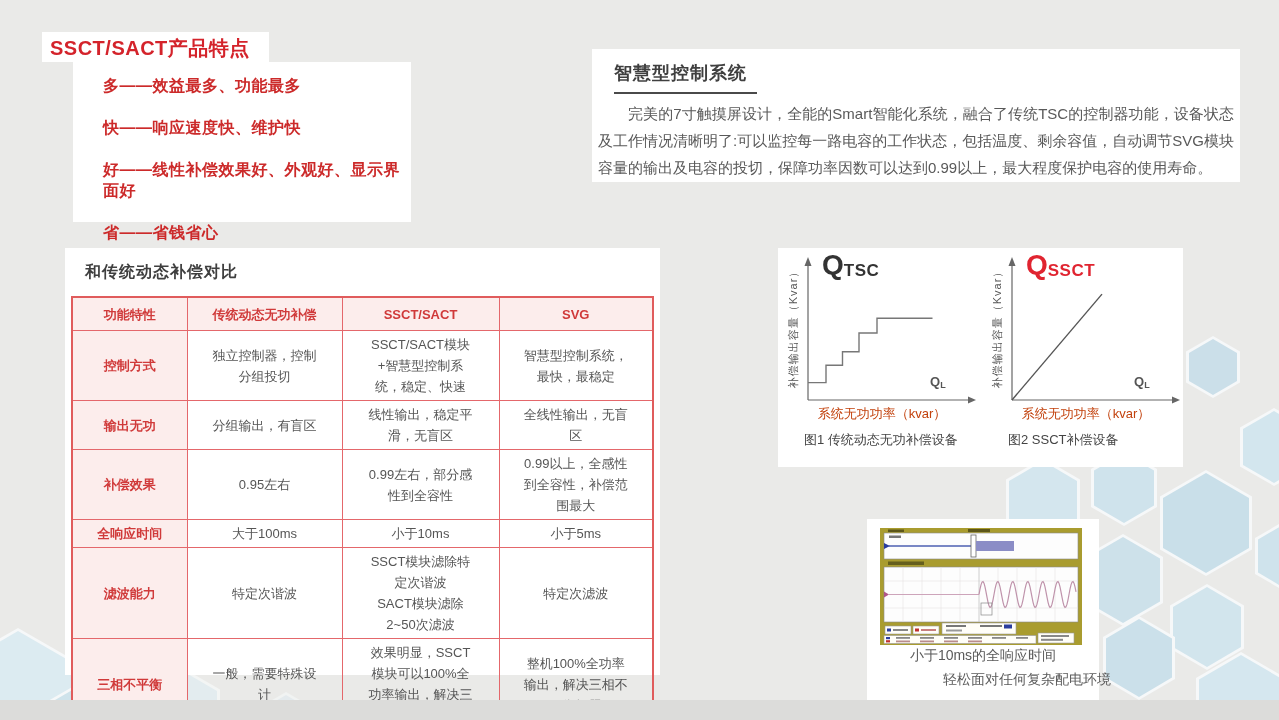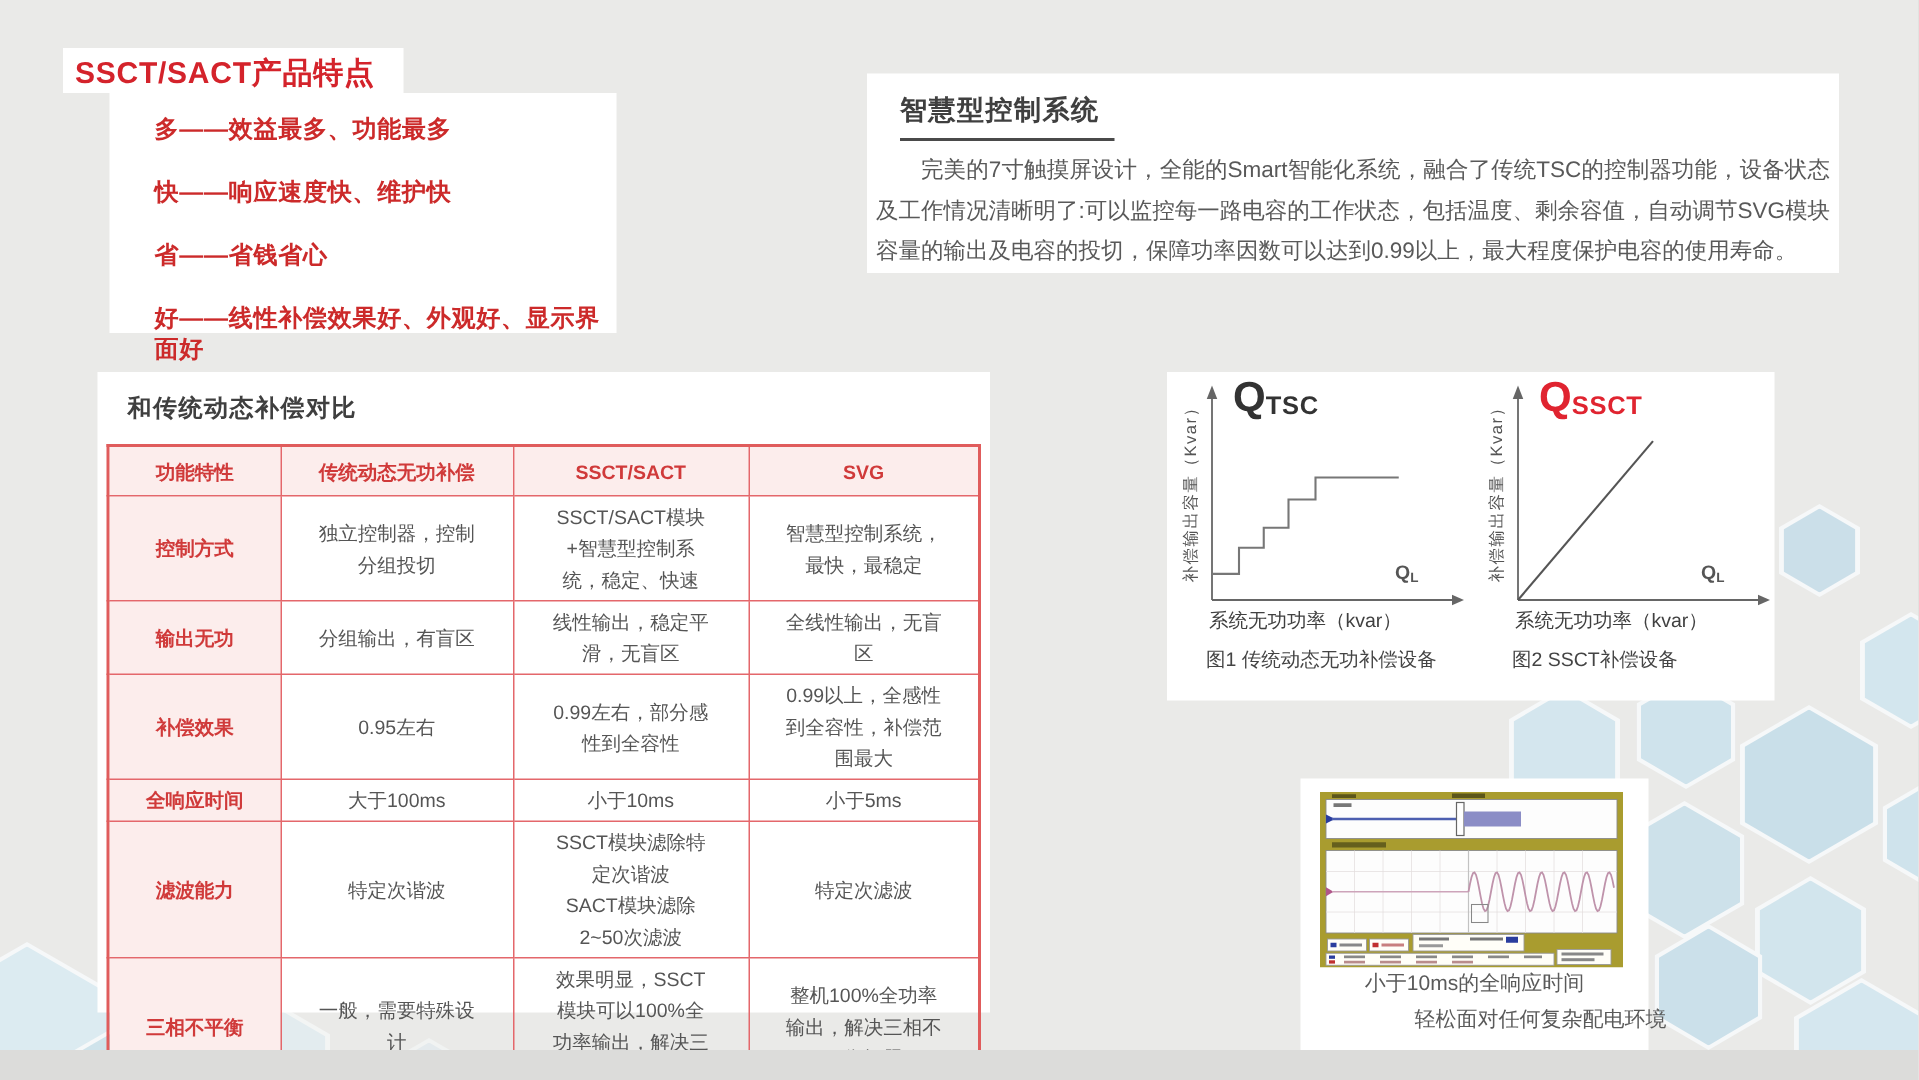--- a/index.html
+++ b/index.html
@@ -14,21 +14,21 @@
   .hex .in{position:absolute; inset:3px; clip-path:polygon(50% 0,100% 25%,100% 75%,50% 100%,0 75%,0 25%);}
   
   .card{position:absolute; background:#ffffff; z-index:2;}
   
   .title-box{left:42px; top:32px; width:227px; height:30px;}
   .title-box span{display:block; padding:3px 0 0 8px; font-size:20px; font-weight:bold; color:#d4232b; letter-spacing:.5px;}
   
   .features-box{left:73px; top:62px; width:338px; height:160px; padding:14px 0 0 30px; box-sizing:border-box;}
   .feature-line{font-size:16px; font-weight:bold; color:#cc2a2a; margin-bottom:21px; letter-spacing:.5px;}
   
-  .smart-box{left:578px; top:49px; width:648px; height:133px;}
+  .smart-box{left:592px; top:49px; width:648px; height:133px;}
   .smart-heading{display:inline-block; margin:12px 0 0 22px; font-size:18px; font-weight:bold; color:#3f3f3f; letter-spacing:1px; border-bottom:2px solid #4a4a4a; padding:0 10px 7px 0;}
   .smart-paragraph{margin:6px 6px 0 6px; font-size:15px; color:#595959; line-height:27px; text-indent:2em; text-align:justify;}
   
   .table-card{left:65px; top:248px; width:595px; height:427px;}
   .table-title{margin:14px 0 0 20px; font-size:16px; font-weight:bold; color:#3f3f3f; letter-spacing:1px;}
   table.cmp{position:absolute; left:6px; top:48px; width:581px; border-collapse:collapse; table-layout:fixed; border:2px solid #e05c5c;}
   table.cmp th, table.cmp td{border:1px solid #e4676b; font-size:13px; text-align:center; white-space:pre-line; padding:3px 24px; line-height:21px; overflow:hidden;}
   table.cmp thead th{background:#fcedec; color:#d03a3a; font-weight:bold; height:26px;}
   table.cmp tbody th{background:#fcedec; color:#d03a3a; font-weight:bold;}
   table.cmp tbody td{color:#555;}
@@ -45,21 +45,21 @@
   .fig{position:absolute; top:6px; width:196px; height:210px;}
   .fig.f1{left:6px;}
   .fig.f2{left:210px;}
   .fig svg.chart{position:absolute; left:0; top:0;}
   .qlab{position:absolute; left:38px; top:-4px; font-weight:bold; color:#333; font-size:28px; line-height:30px;}
   .qlab .sub{font-size:17px; font-weight:bold; position:relative; top:2px; letter-spacing:.5px;}
   .f2 .qlab{color:#e02430;}
   .ylab{position:absolute; width:136px; height:14px; left:-59px; top:66px; transform:rotate(-90deg); text-align:center; font-size:11px; color:#555; letter-spacing:1px; white-space:nowrap;}
   .qllab{position:absolute; left:146px; top:120px; font-size:13px; color:#555; font-weight:bold;}
   .qllab .sub{font-size:9px; position:relative; top:2px;}
-  .xlab{position:absolute; left:22px; top:151px; width:152px; text-align:left; font-size:13px; color:#404040;}
+  .xlab{position:absolute; left:22px; top:151px; width:152px; text-align:center; font-size:13px; color:#c2410c;}
   .fcap{position:absolute; left:20px; top:177px; font-size:13px; color:#444; white-space:nowrap;}
   
   .scope-card{left:867px; top:519px; width:232px; height:186px;}
   .scope-svg{position:absolute; left:13px; top:9px;}
   .scope-cap1{position:absolute; left:0; top:128px; width:232px; text-align:center; font-size:14px; color:#5a5a5a;}
   .scope-cap2{position:absolute; left:0; top:152px; width:232px; text-align:center; font-size:14px; color:#5a5a5a;padding-left:44px;}
 </style>
 </head>
 <body>
 
@@ -108,22 +108,22 @@
       <div class="in" style="background:#dfeaf0;"></div>
     </div>
 
   <div class="card title-box">
     <span>SSCT/SACT产品特点</span>
   </div>
 
   <div class="card features-box">
       <div class="feature-line">多——效益最多、功能最多</div>
       <div class="feature-line">快——响应速度快、维护快</div>
+      <div class="feature-line">好——线性补偿效果好、外观好、显示界面好</div>
       <div class="feature-line">省——省钱省心</div>
-      <div class="feature-line">好——线性补偿效果好、外观好、显示界面好</div>
     </div>
 
   <div class="card smart-box">
     <div class="smart-heading">智慧型控制系统</div>
     <p class="smart-paragraph">完美的7寸触摸屏设计，全能的Smart智能化系统，融合了传统TSC的控制器功能，设备状态及工作情况清晰明了:可以监控每一路电容的工作状态，包括温度、剩余容值，自动调节SVG模块容量的输出及电容的投切，保障功率因数可以达到0.99以上，最大程度保护电容的使用寿命。</p>
   </div>
 
   <div class="card table-card">
     <div class="table-title">和传统动态补偿对比</div>
     <table class="cmp">

